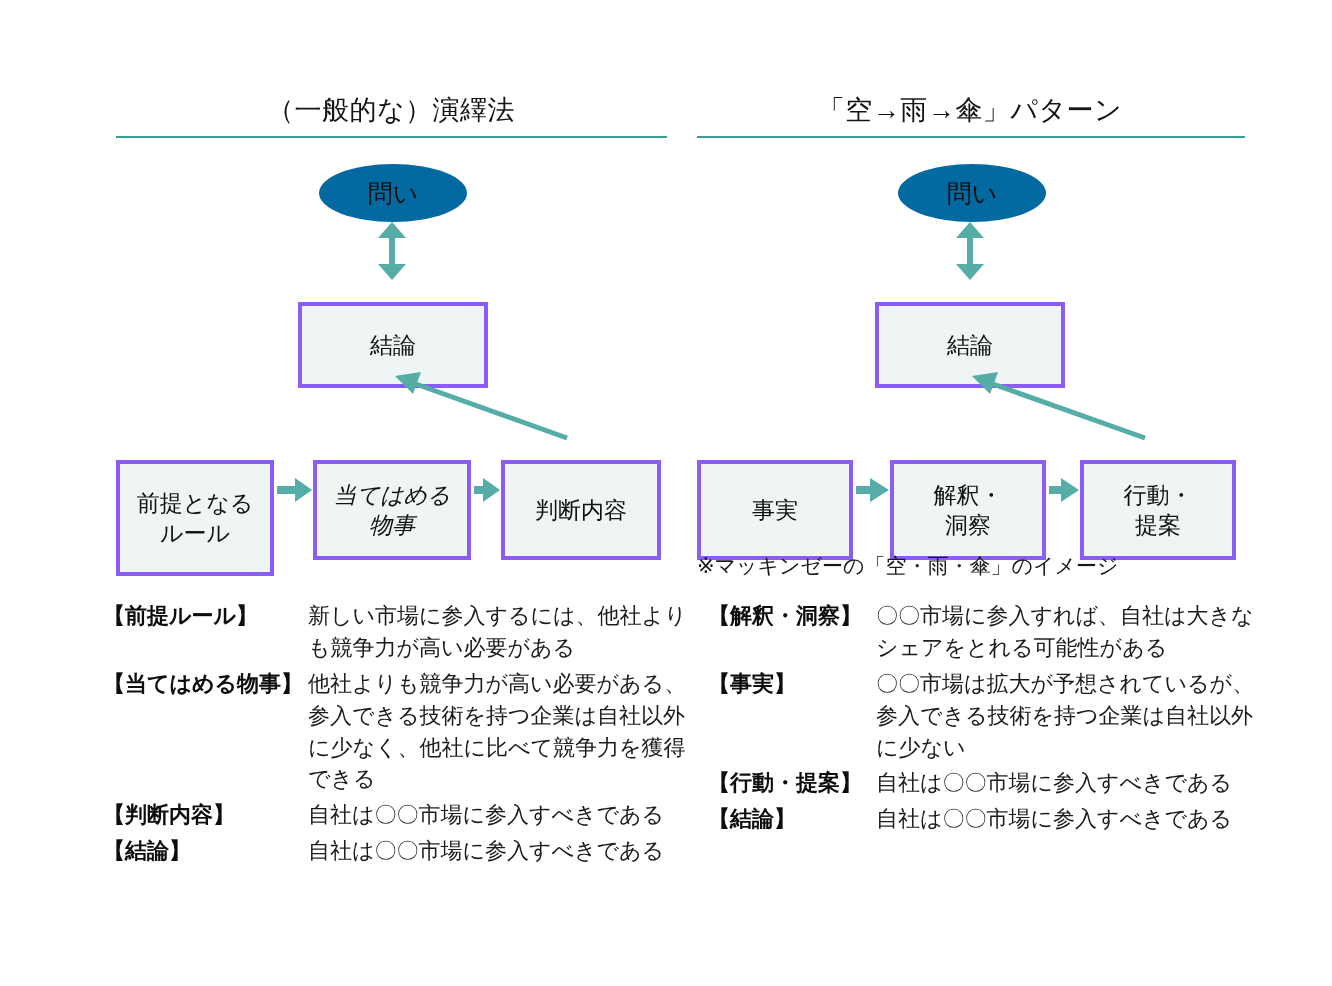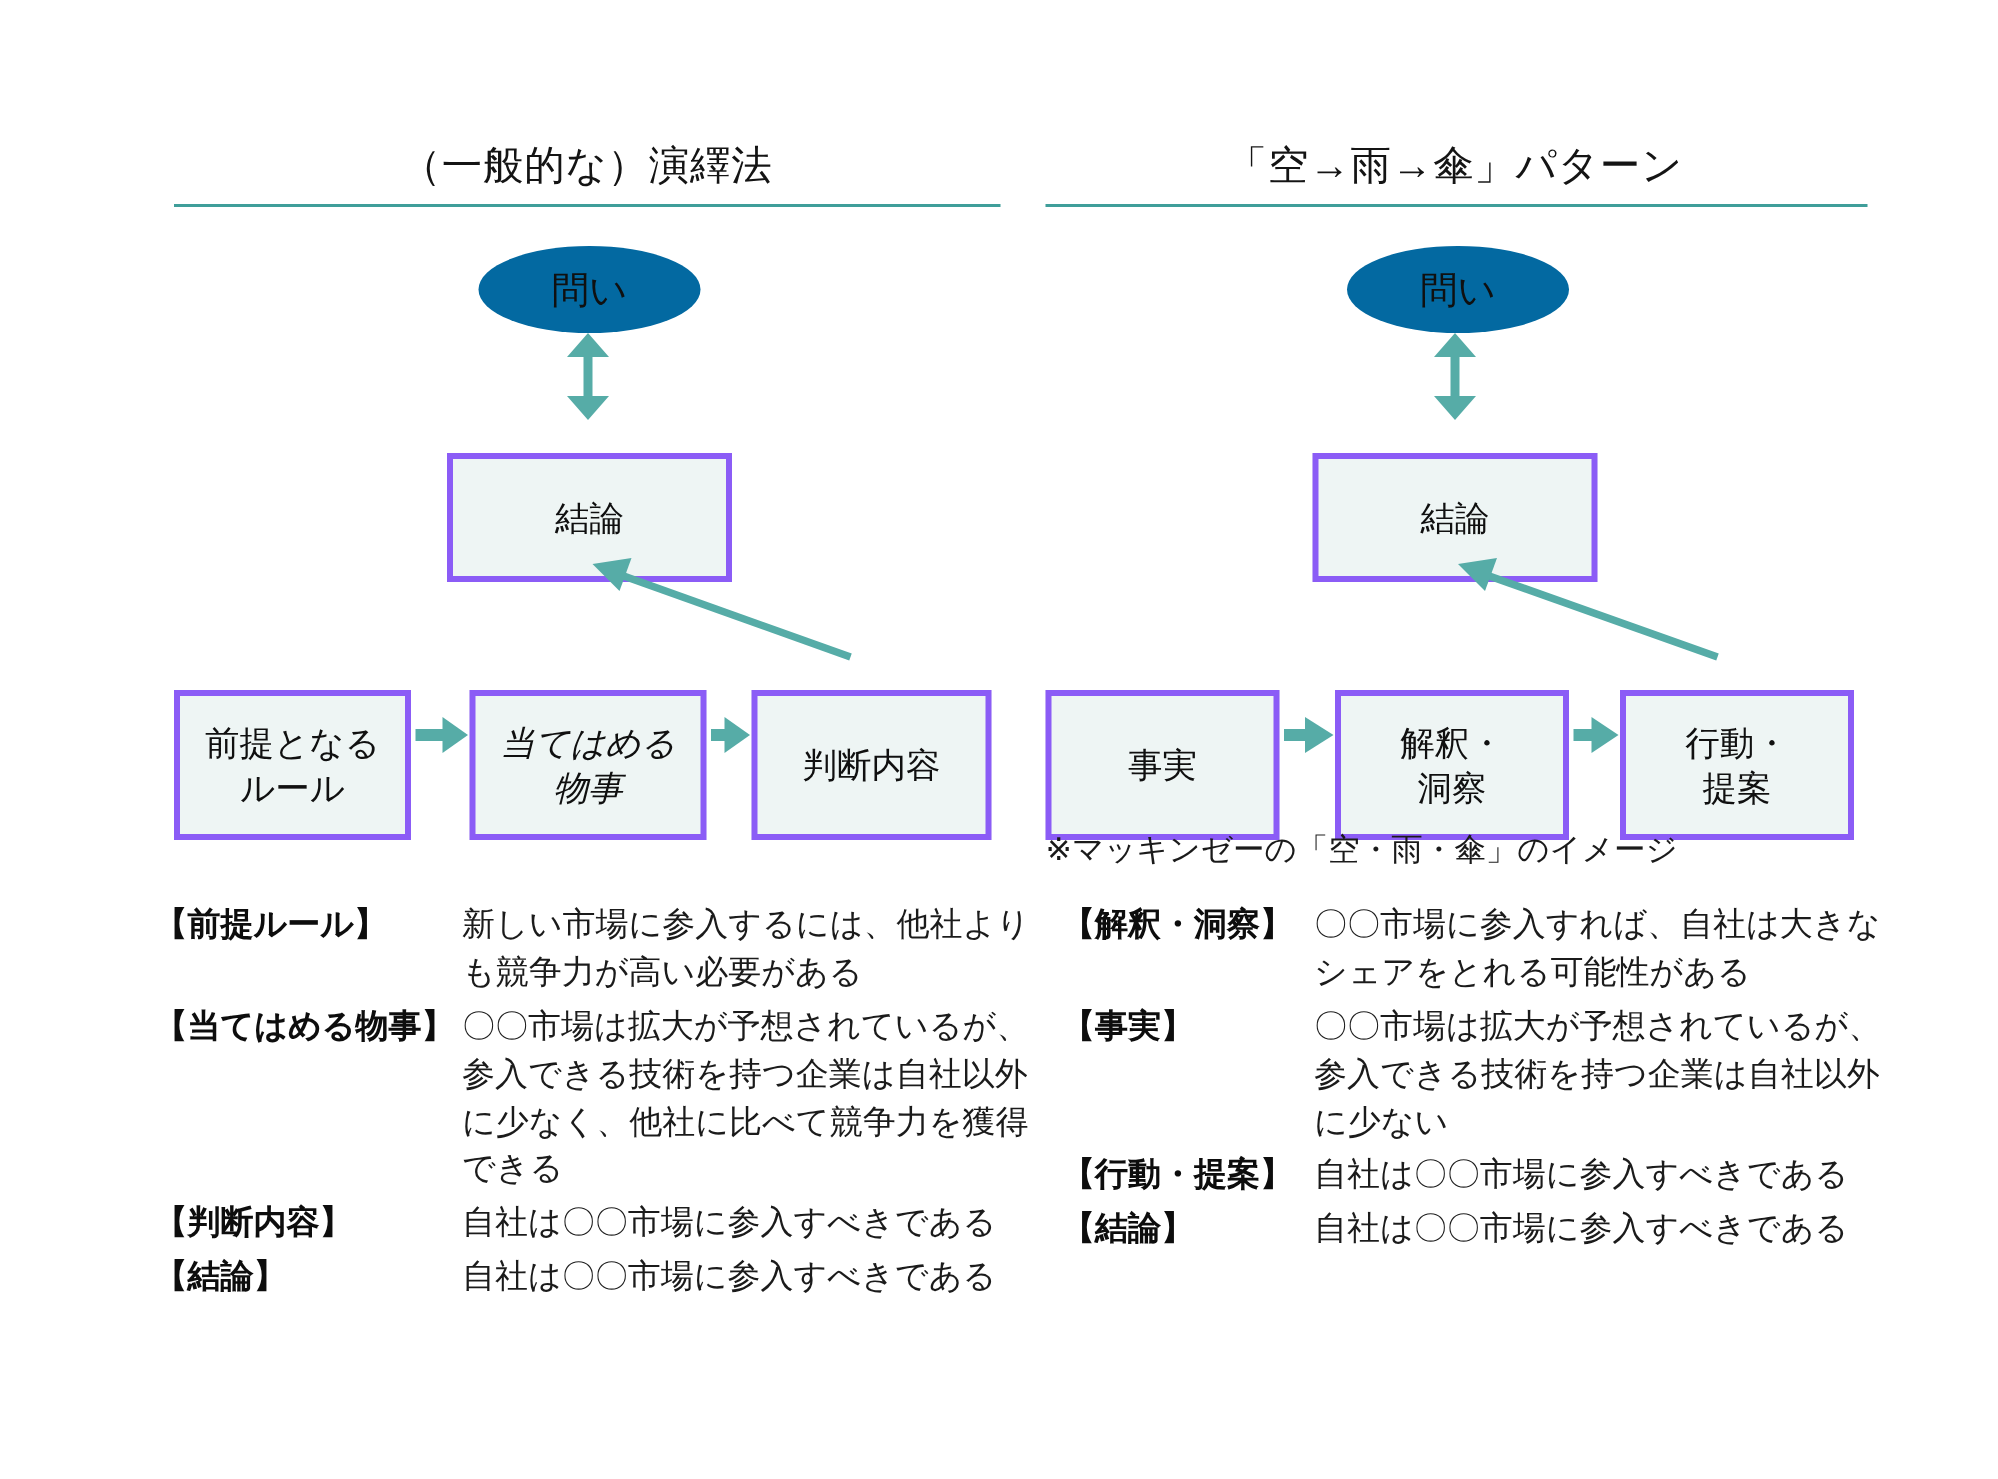--- a/index.html
+++ b/index.html
@@ -73,21 +73,21 @@
     align-items: center;
     justify-content: center;
     text-align: center;
     font-size: 23px;
     line-height: 1.32;
     color: #101010;
     margin-top: 20px;
   }
 
   #box-left-conclusion  { left: 298px; top: 282px; width: 190px; height: 86px; }
-  #box-left-n1 { left: 116px; top: 440px; width: 158px; height: 100px; }
+  #box-left-n1 { left: 116px; top: 440px; width: 158px; height: 116px; }
   #box-left-n2 { left: 313px; top: 440px; width: 158px; height: 100px; font-style: italic; }
   #box-left-n3 { left: 501px; top: 440px; width: 160px; height: 100px; }
 
   #box-right-conclusion { left: 185px; top: 282px; width: 190px; height: 86px; }
   #box-right-n1 { left: 7px;   top: 440px; width: 156px; height: 100px; }
   #box-right-n2 { left: 200px; top: 440px; width: 156px; height: 100px; }
   #box-right-n3 { left: 390px; top: 440px; width: 156px; height: 100px; }
 
   
   .arrow-layer {
@@ -197,21 +197,21 @@
     </g>
   </svg>
 
   <div class="detail-list" id="details-left">
     <div class="detail-row">
       <div class="detail-label">【前提ルール】</div>
       <div class="detail-value">新しい市場に参入するには、他社よりも競争力が高い必要がある</div>
     </div>
     <div class="detail-row">
       <div class="detail-label">【当てはめる物事】</div>
-      <div class="detail-value">〇〇市場は拡大が予想されているが、参入できる技術を持つ企業は自社以外に少なく、他社に比べて競争力を獲得できる</div>
+      <div class="detail-value">他社よりも競争力が高い必要がある、参入できる技術を持つ企業は自社以外に少なく、他社に比べて競争力を獲得できる</div>
     </div>
     <div class="detail-row">
       <div class="detail-label">【判断内容】</div>
       <div class="detail-value">自社は〇〇市場に参入すべきである</div>
     </div>
     <div class="detail-row">
       <div class="detail-label">【結論】</div>
       <div class="detail-value">自社は〇〇市場に参入すべきである</div>
     </div>
   </div>

